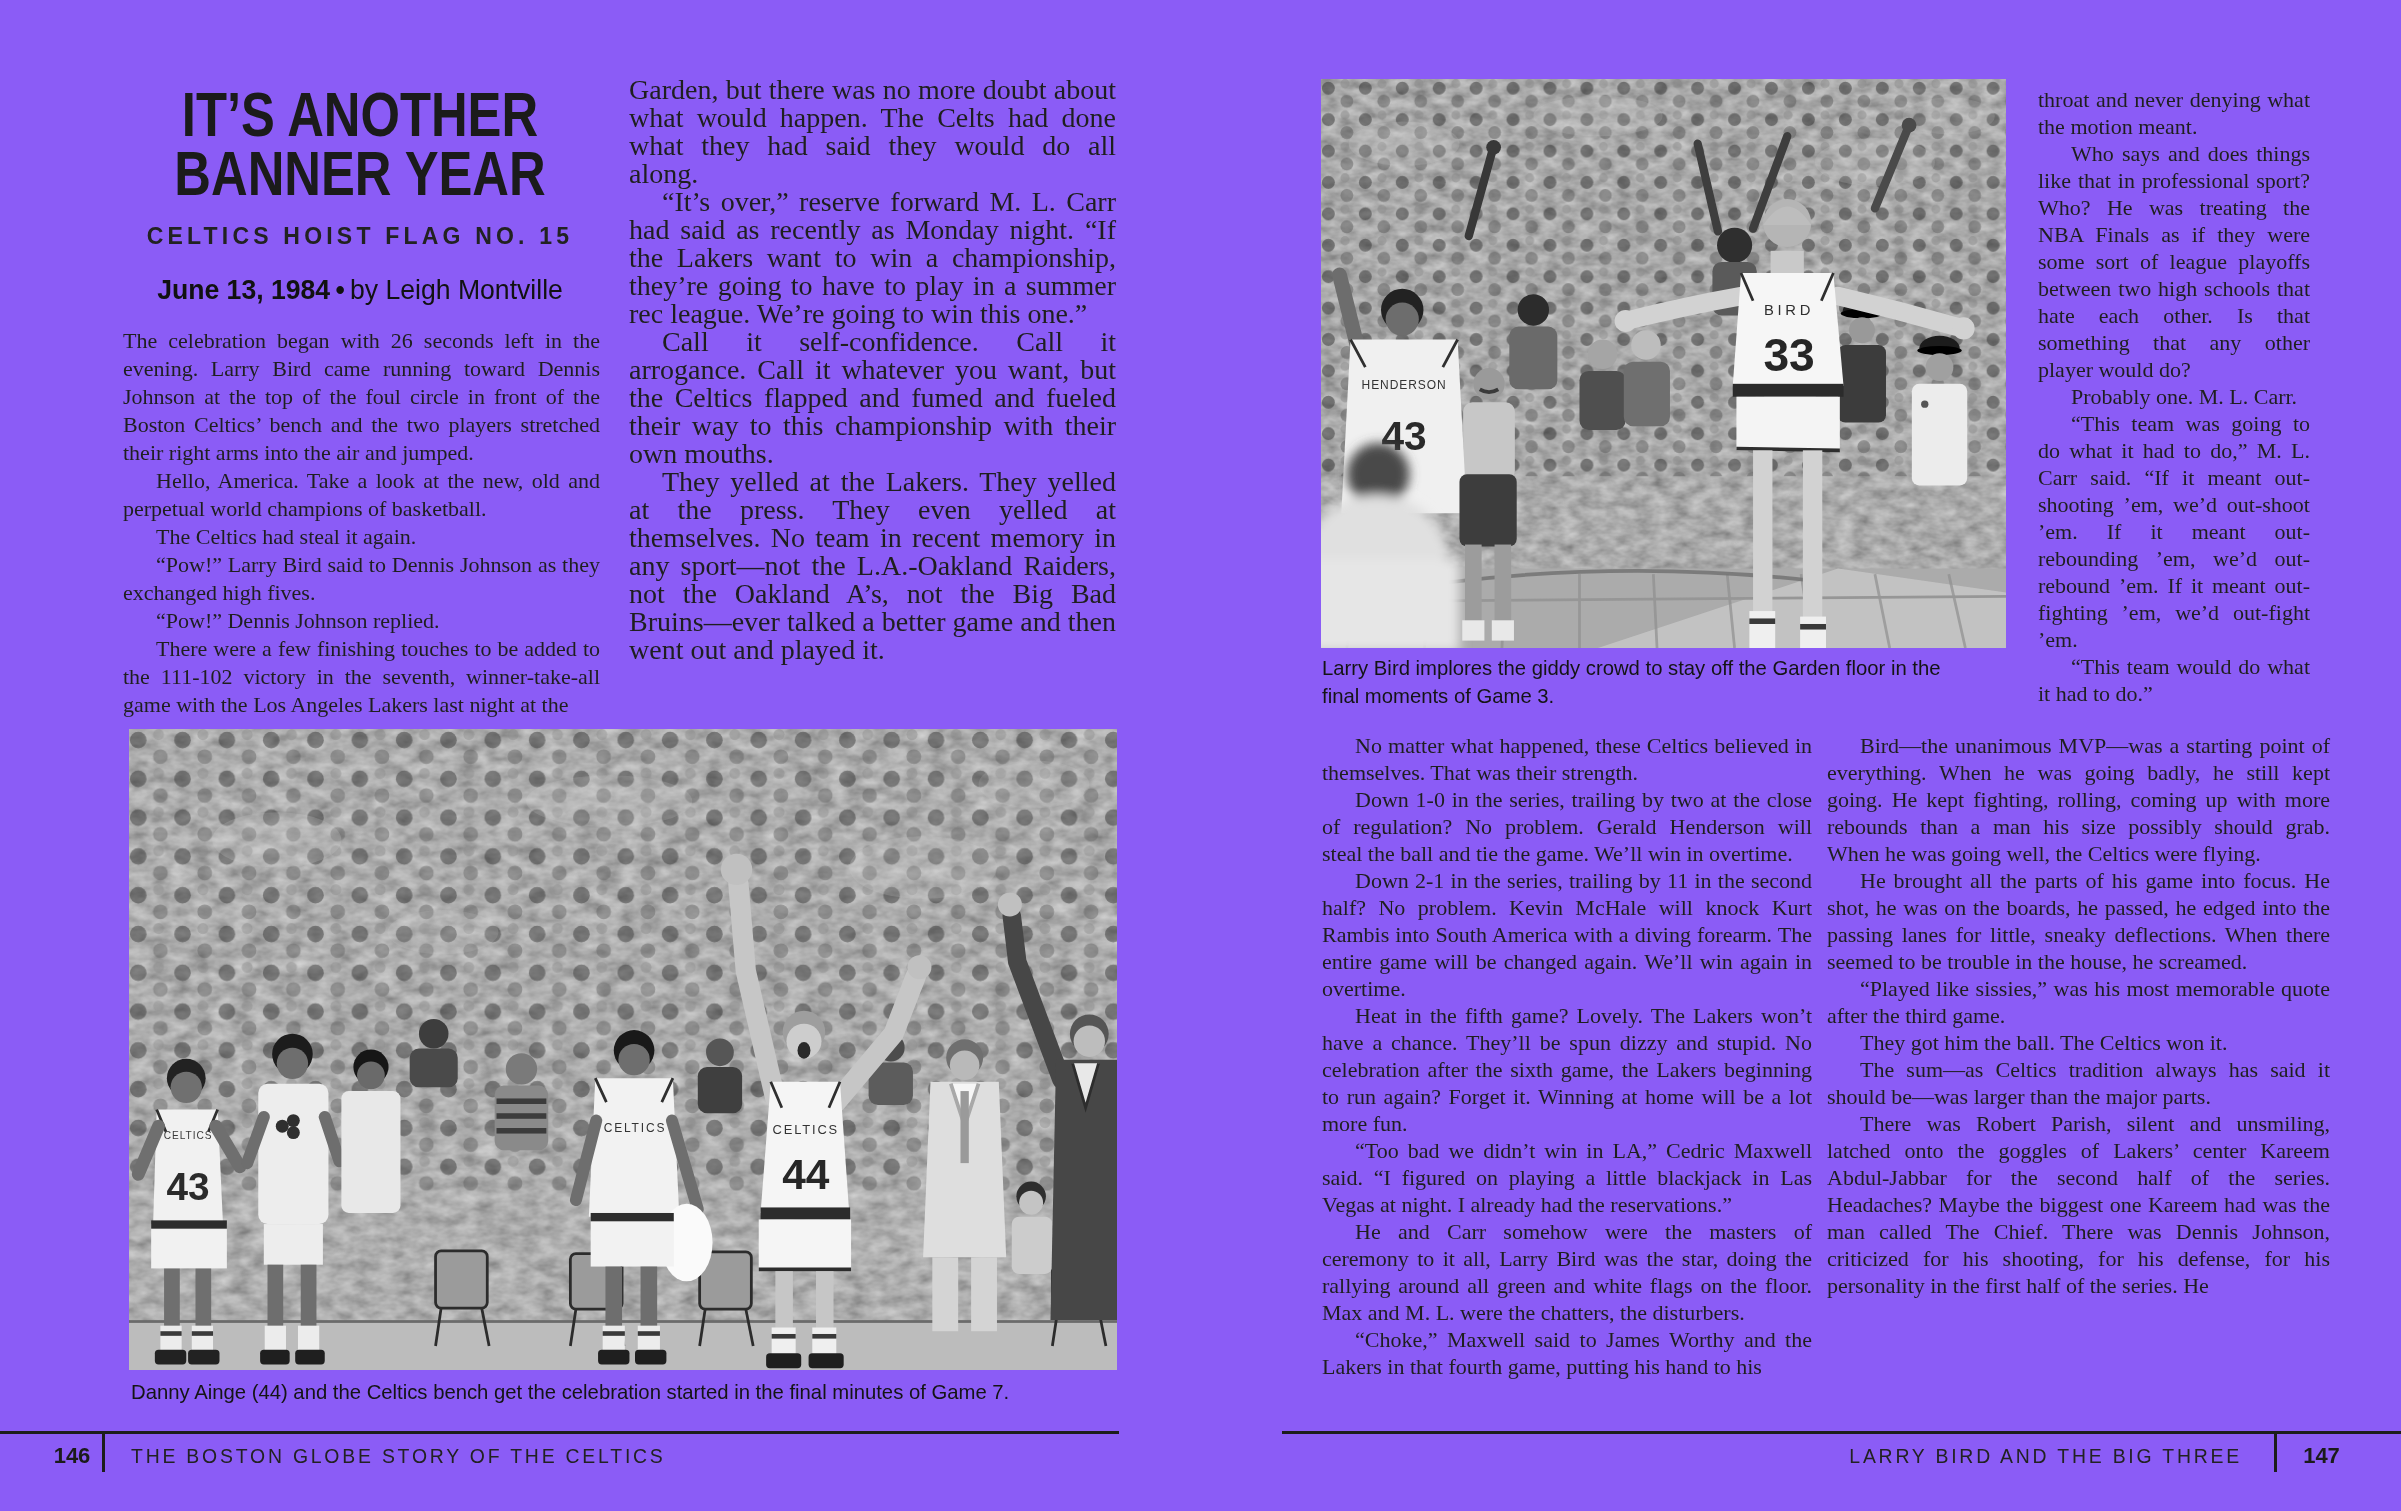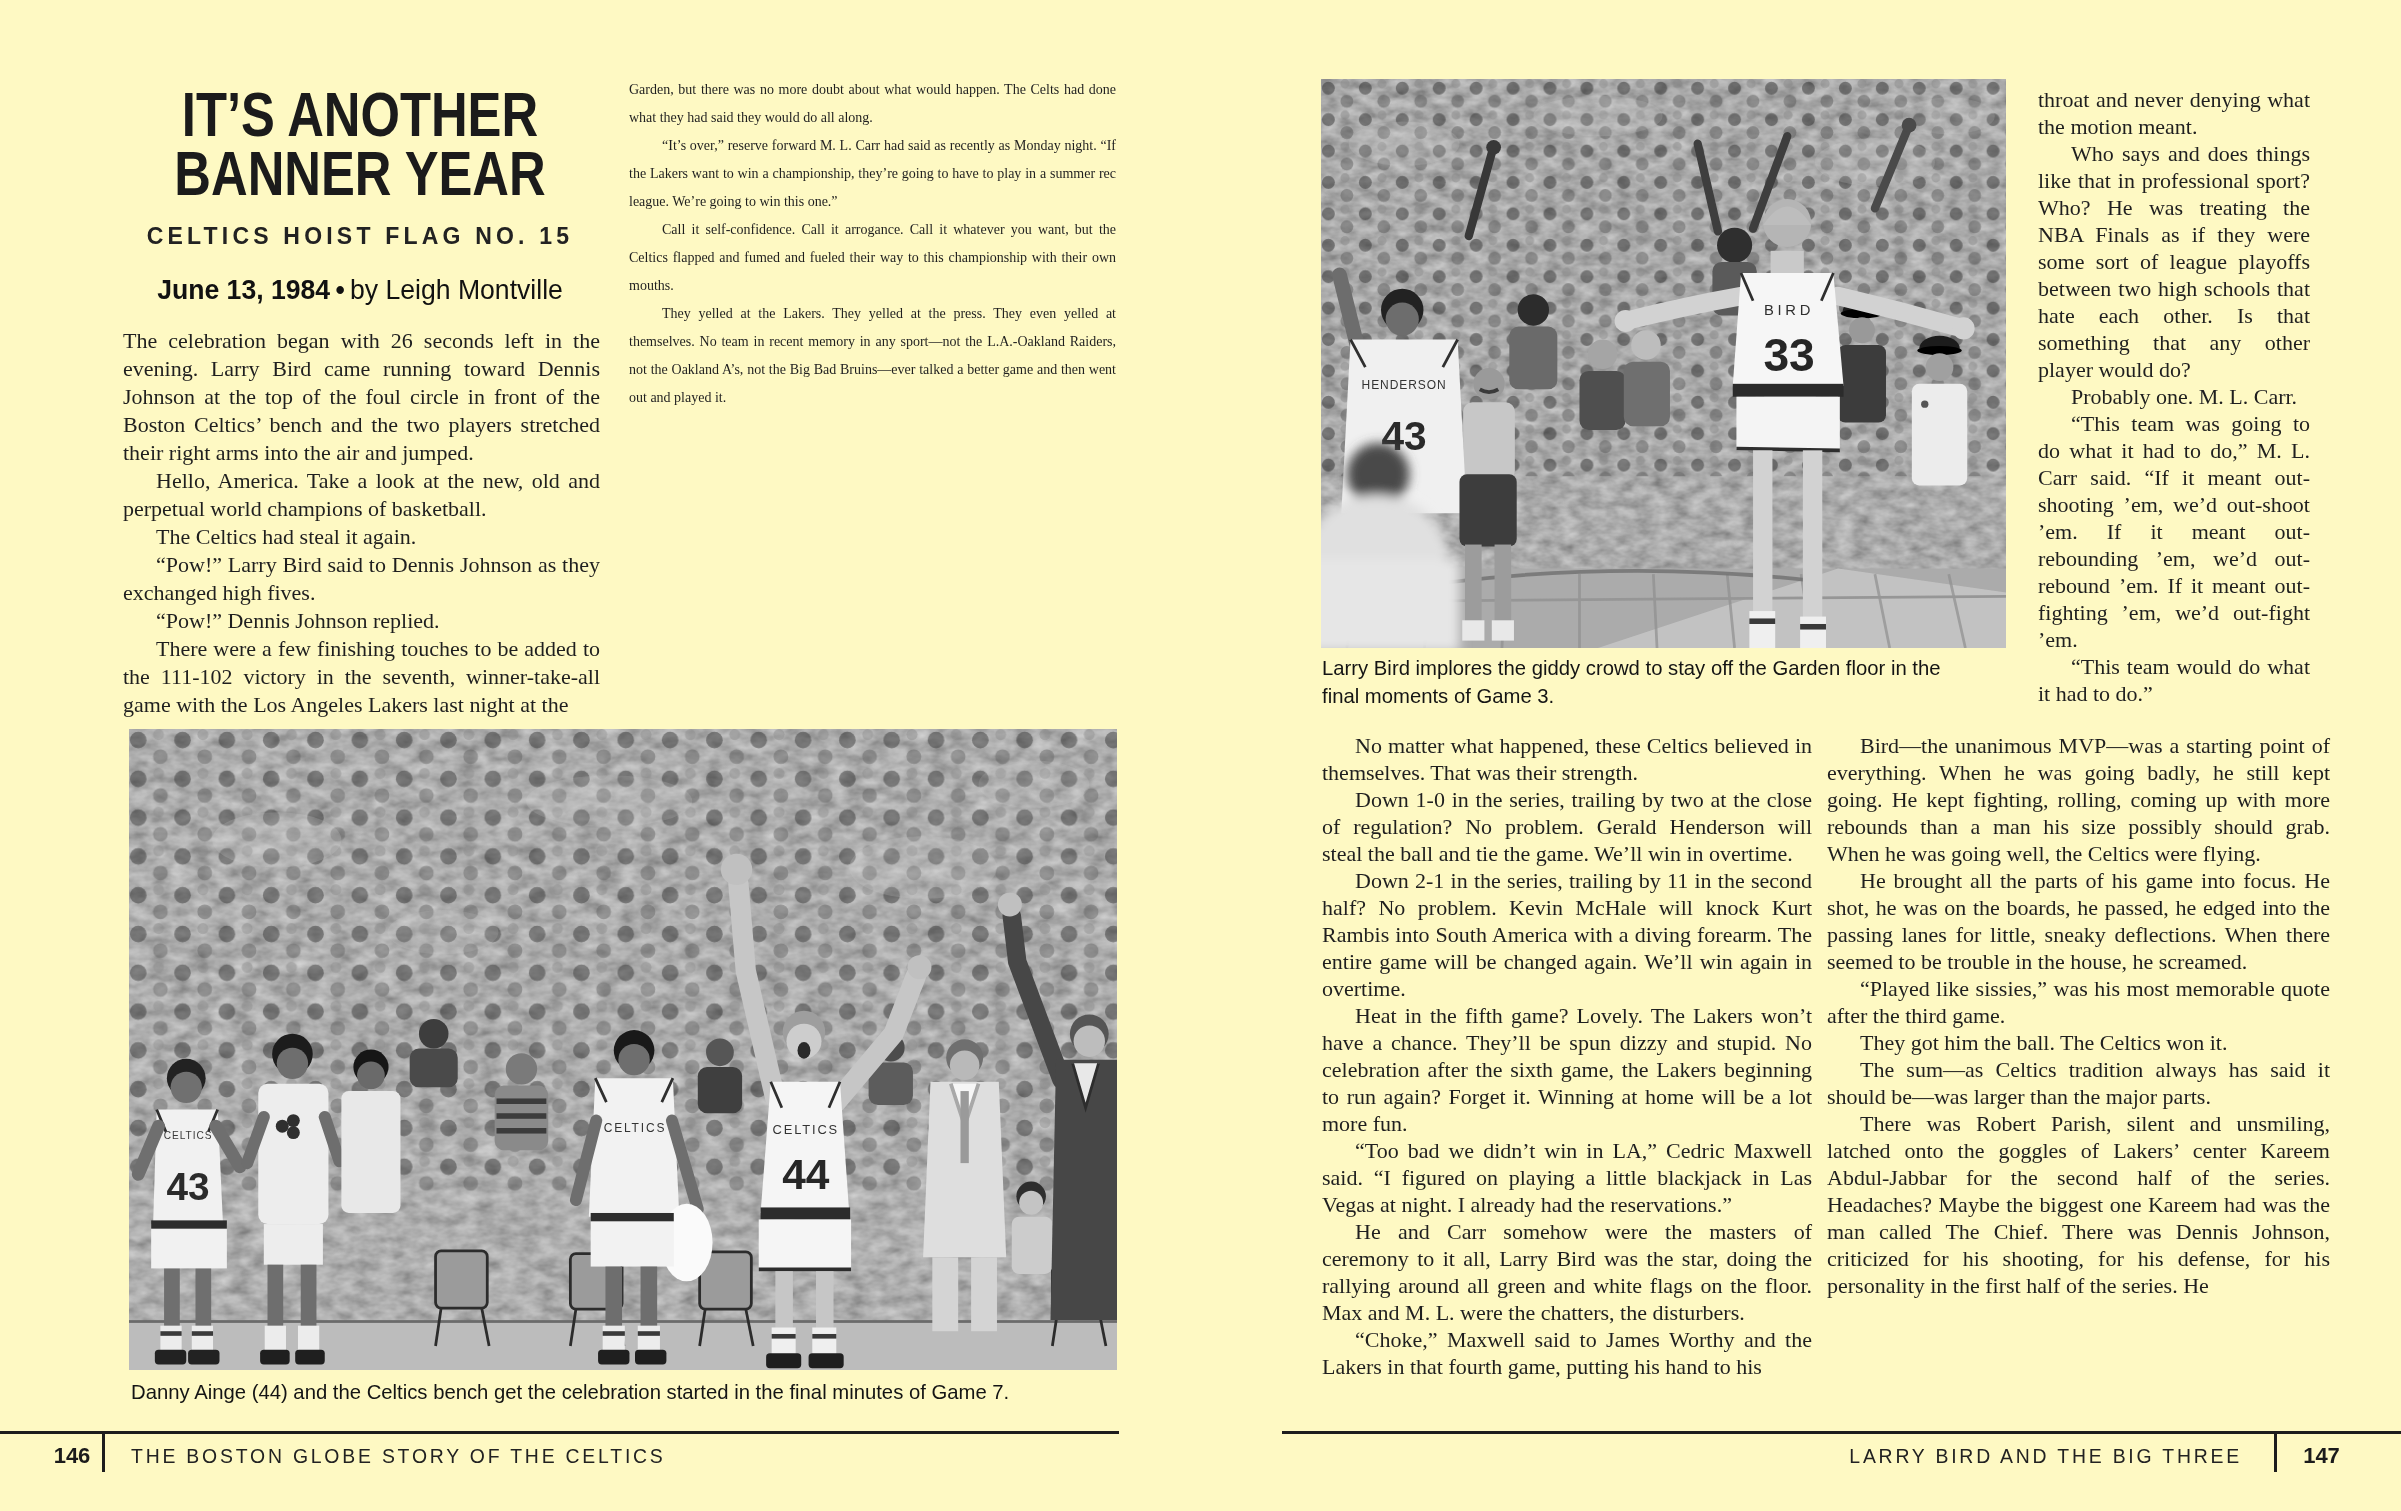--- a/index.html
+++ b/index.html
@@ -1,16 +1,16 @@
 <!DOCTYPE html>
 <html style="font-size:14.8px"><head>
 <meta charset="utf-8">
 <style>
   html,body{margin:0;padding:0;background:#ffffff;}
-  .spread{position:relative;width:2401px;height:1512px;background:#fef9c3;overflow:hidden;
+  .spread{position:relative;width:2401px;height:1512px;background:#8b5cf6;overflow:hidden;
           font-family:"Liberation Serif","DejaVu Serif",serif;color:#1f1f1f;}
   .abs{position:absolute;}
 
   
   .lp-header{left:120px;top:85px;width:480px;text-align:center;}
   .title-line{font-family:"Liberation Sans","DejaVu Sans",sans-serif;font-weight:800;
               font-size:54px;line-height:59px;color:#1b1b1b;letter-spacing:0px;
               transform:scale(.94,1.16);transform-origin:50% 50%;white-space:nowrap;}
   .subtitle{margin-top:20.3px;font-family:"Liberation Sans","DejaVu Sans",sans-serif;
             font-weight:700;font-size:23px;letter-spacing:4.2px;color:#222;white-space:nowrap;}
@@ -18,21 +18,21 @@
           font-size:28px;color:#111;transform:scaleX(.95);transform-origin:50% 50%;white-space:nowrap;}
   .byline .date{font-weight:700;}
   .byline .bullet{font-weight:700;padding:0 5.5px;}
   .byline .author{font-weight:400;}
 
   
   .bodycol{text-align:justify;}
   .bodycol p{margin:0;text-indent:33px;}
   .bodycol p.flush{text-indent:0;}
   .col-l1{left:123px;top:327px;width:477px;font-size:22px;line-height:28px;}
-  .col-l2{left:629px;top:76px;width:487px;font-size:14px;line-height:28px;}
+  .col-l2{left:629px;top:76px;width:487px;font-size:28px;line-height:28px;}
   .col-sb{left:2030px;top:86px;width:272px;font-size:22px;line-height:27px;margin-left:8px;}
   .col-r1{left:1322px;top:732px;width:490px;font-size:22px;line-height:27px;}
   .col-r2{left:1827px;top:732px;width:503px;font-size:22px;line-height:27px;}
 
   
   .photo{background:#777;}
   .photo svg{display:block;width:100%;height:100%;}
   .lp-photo{left:129px;top:729px;width:988px;height:641px;}
   .rp-photo{left:1321px;top:79px;width:685px;height:569px;}
   .caption{font-family:"Liberation Sans","DejaVu Sans",sans-serif;font-size:20.3px;

